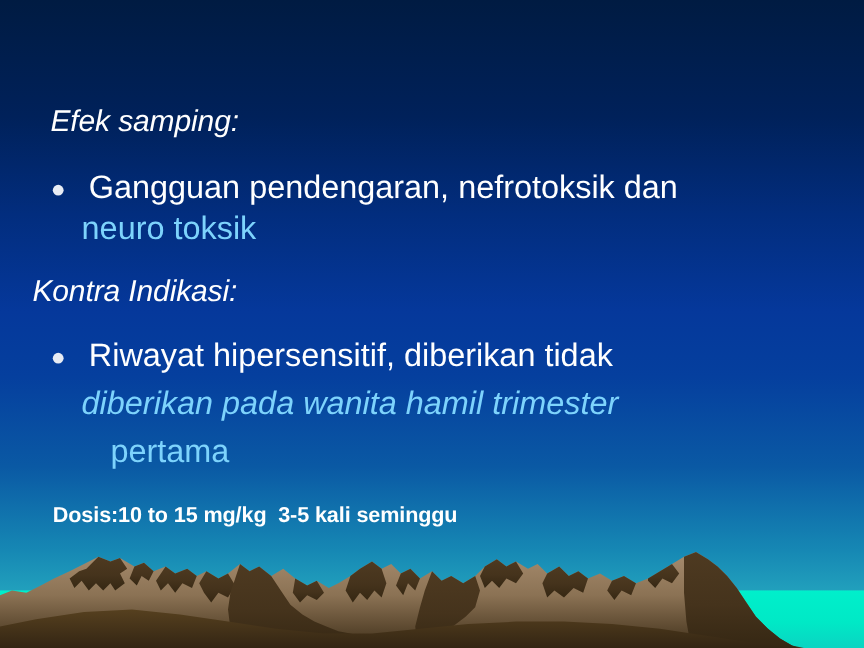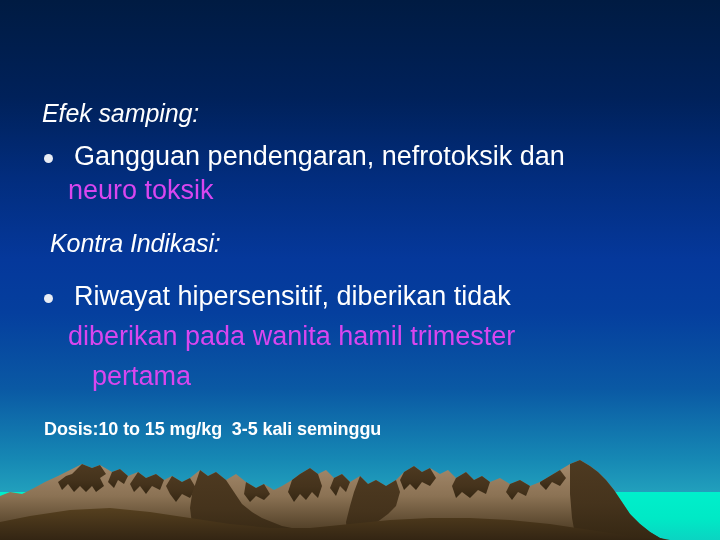--- a/index.html
+++ b/index.html
@@ -93,21 +93,21 @@
     position: absolute;
     left: 74px;
     color: #ffffff;
     white-space: pre;
     font-size: 27px;
     line-height: 33px;
   }
   .cont-text {
     position: absolute;
     left: 68px;
-    color: #d946ef;
+    color: #7dd3fc;
     white-space: pre;
     font-size: 27px;
     line-height: 33px;
   }
 </style>
 </head>
 <body>
 
 <div id="slide">
 
@@ -174,33 +174,33 @@
       <path fill="url(#darkGrad)" d="M540,30 L550,24 L560,18 L566,26 L560,34 L552,30 L546,38 L540,32 Z"></path>
 
       <path fill="url(#baseGrad)" d="M0,70 L30,64 L70,58 L110,56 L150,60 L190,66 L230,72 L270,76
            L310,76 L350,72 L390,68 L430,66 L470,66 L510,68 L550,72 L590,78
            L630,84 L660,88 L0,88 Z"></path>
     </svg>
   </div>
 
   <div id="content">
 
-    <div class="line heading" style="left:42px; top:98px;">Efek samping:</div>
+    <div class="line heading" style="left:42px; top:86px;">Efek samping:</div>
 
     <div class="bulletrow" style="left:0; top:140px;">
       <span class="bullet" style="top:14px;"></span>
       <span class="bullet-text" style="top:0;">Gangguan pendengaran, nefrotoksik dan</span>
       <span class="cont-text" style="top:34px;">neuro toksik</span>
     </div>
 
-    <div class="line heading" style="left:50px; top:228px;">Kontra Indikasi:</div>
+    <div class="line heading" style="left:27px; top:228px;">Kontra Indikasi:</div>
 
     <div class="bulletrow" style="left:0; top:280px;">
       <span class="bullet" style="top:14px;"></span>
       <span class="bullet-text" style="top:0;">Riwayat hipersensitif, diberikan tidak</span>
-      <span class="cont-text" style="top:40px;">diberikan pada wanita hamil trimester</span>
+      <span class="cont-text" style="top:40px;font-style:italic;">diberikan pada wanita hamil trimester</span>
       <span class="cont-text" style="top:80px;margin-left:24px;">pertama</span>
     </div>
 
     <div class="line body" style="left:44px; top:413px;">Dosis:10 to 15 mg/kg  3-5 kali seminggu</div>
 
   </div>
 </div>
 
 </body></html>

